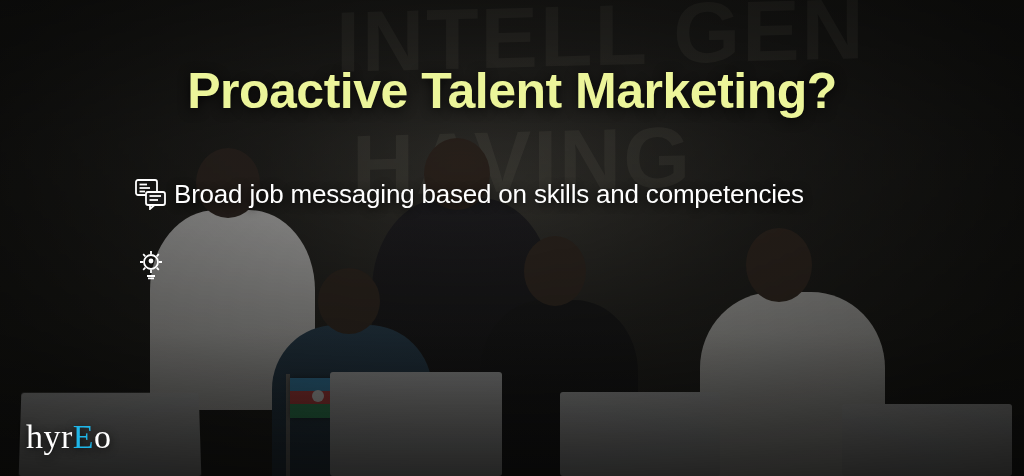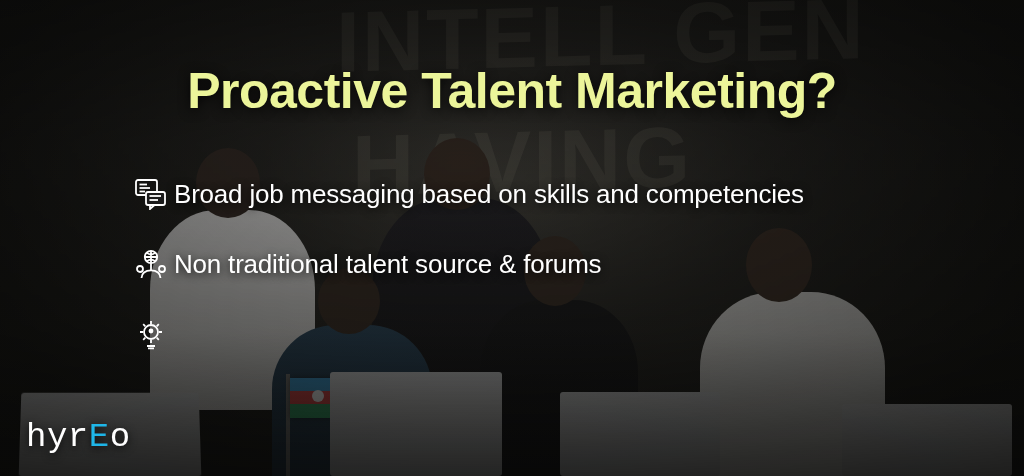--- a/index.html
+++ b/index.html
@@ -163,21 +163,21 @@
   
   .logo {
     position: absolute;
     left: 26px;
     bottom: 20px;
     display: flex;
     align-items: baseline;
     font-size: 34px;
     letter-spacing: 0.5px;
     color: #ffffff;
-    font-family: Liberation Mono, monospace;
+    font-family: Liberation Serif, serif;
     text-shadow: 0 2px 8px rgba(0,0,0,0.9);
   }
   .logo .accent { color: #1fb6e8; }
 </style>
 </head>
 <body>
 
 <div class="slide">
 
   <div class="bg"></div>
@@ -234,33 +234,20 @@
             <line x1="5.5" y1="13.5" x2="11" y2="13.5"></line>
             <rect x="12" y="14" width="19" height="13" rx="2" fill="#1b1b1b"></rect>
             <line x1="15.5" y1="18" x2="27" y2="18"></line>
             <line x1="15.5" y1="22" x2="24" y2="22"></line>
             <path d="M16 27 L16 31 L20.5 27"></path>
           </svg>
         </span>
         <span class="bullet-text">Broad job messaging based on skills and competencies</span>
       </div>
 
-      <div class="bullet">
-        <span class="bullet-icon">
-          <svg width="32" height="32" viewBox="0 0 32 32" fill="none" stroke="#ffffff" stroke-width="1.8">
-            <circle cx="16" cy="9" r="6.2"></circle>
-            <path d="M9.9 9 h12.2 M16 2.8 v12.4 M11.5 4.6 c3 2.4 6 2.4 9 0 M11.5 13.4 c3 -2.4 6 -2.4 9 0"></path>
-            <path d="M6.5 30 c0-4.4 3.6-7.6 9.5-7.6 s9.5 3.2 9.5 7.6"></path>
-            <path d="M16 22.4 v-6.8"></path>
-            <circle cx="5" cy="21" r="3"></circle>
-            <circle cx="27" cy="21" r="3"></circle>
-          </svg>
-        </span>
-        <span class="bullet-text">Non traditional talent source &amp; forums</span>
-      </div>
 
       <div class="bullet">
         <span class="bullet-icon">
           <svg width="32" height="32" viewBox="0 0 32 32" fill="none" stroke="#ffffff" stroke-width="1.8">
             <circle cx="16" cy="14" r="7"></circle>
             <path d="M16 3 v3 M16 22 v3 M5 14 h3 M24 14 h3 M8.2 6.2 l2.1 2.1 M21.7 19.7 l2.1 2.1 M23.8 6.2 l-2.1 2.1 M10.3 19.7 l-2.1 2.1"></path>
             <path d="M12 28 h8 M13 30.4 h6"></path>
             <circle cx="16" cy="13" r="2.4" fill="#ffffff" stroke="none"></circle>
           </svg>
         </span>

